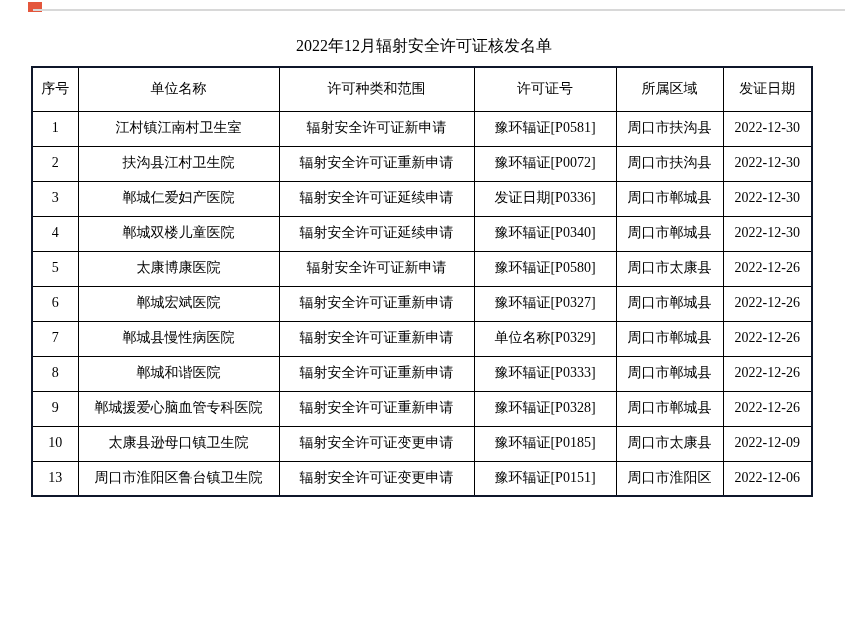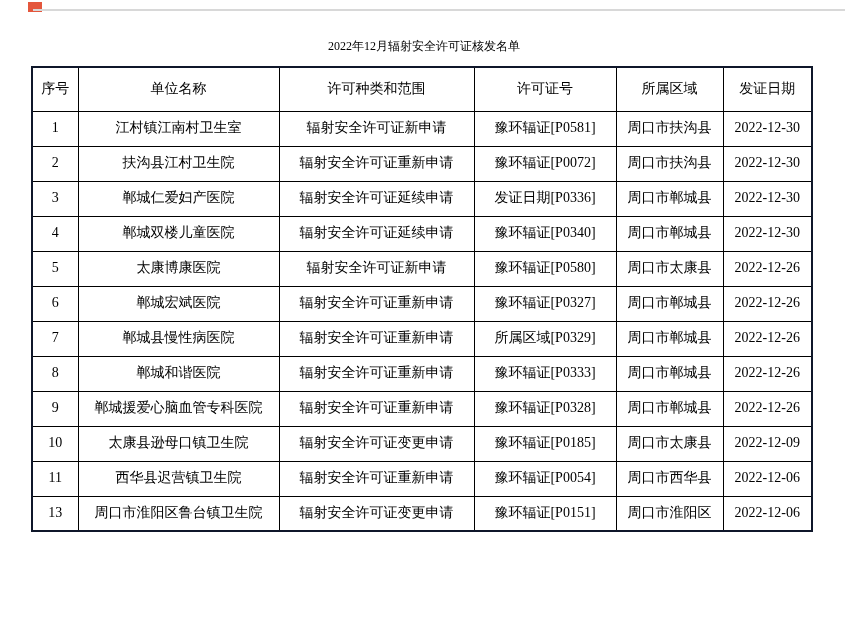--- a/index.html
+++ b/index.html
@@ -32,21 +32,21 @@
     height: 2px;
     background: #d8d8d8;
   }
   .title {
     position: absolute;
     left: 0;
     top: 37px;
     width: 848px;
     margin: 0;
     text-align: center;
-    font-size: 12px;
+    font-size: 16px;
     font-weight: normal;
     line-height: 18px;
     color: #000000;
   }
   table.permit-table {
     position: absolute;
     left: 31px;
     top: 66px;
     width: 780px;
     table-layout: fixed;
@@ -141,21 +141,21 @@
           <td>郸城宏斌医院</td>
           <td>辐射安全许可证重新申请</td>
           <td>豫环辐证[P0327]</td>
           <td>周口市郸城县</td>
           <td>2022-12-26</td>
         </tr>
         <tr>
           <td>7</td>
           <td>郸城县慢性病医院</td>
           <td>辐射安全许可证重新申请</td>
-          <td>所属区域[P0329]</td>
+          <td>单位名称[P0329]</td>
           <td>周口市郸城县</td>
           <td>2022-12-26</td>
         </tr>
         <tr>
           <td>8</td>
           <td>郸城和谐医院</td>
           <td>辐射安全许可证重新申请</td>
           <td>豫环辐证[P0333]</td>
           <td>周口市郸城县</td>
           <td>2022-12-26</td>
@@ -170,28 +170,20 @@
         </tr>
         <tr>
           <td>10</td>
           <td>太康县逊母口镇卫生院</td>
           <td>辐射安全许可证变更申请</td>
           <td>豫环辐证[P0185]</td>
           <td>周口市太康县</td>
           <td>2022-12-09</td>
         </tr>
         <tr>
-          <td>11</td>
-          <td>西华县迟营镇卫生院</td>
-          <td>辐射安全许可证重新申请</td>
-          <td>豫环辐证[P0054]</td>
-          <td>周口市西华县</td>
-          <td>2022-12-06</td>
-        </tr>
-        <tr>
           <td>13</td>
           <td>周口市淮阳区鲁台镇卫生院</td>
           <td>辐射安全许可证变更申请</td>
           <td>豫环辐证[P0151]</td>
           <td>周口市淮阳区</td>
           <td>2022-12-06</td>
         </tr>
       </tbody>
   </table>
 </div>

